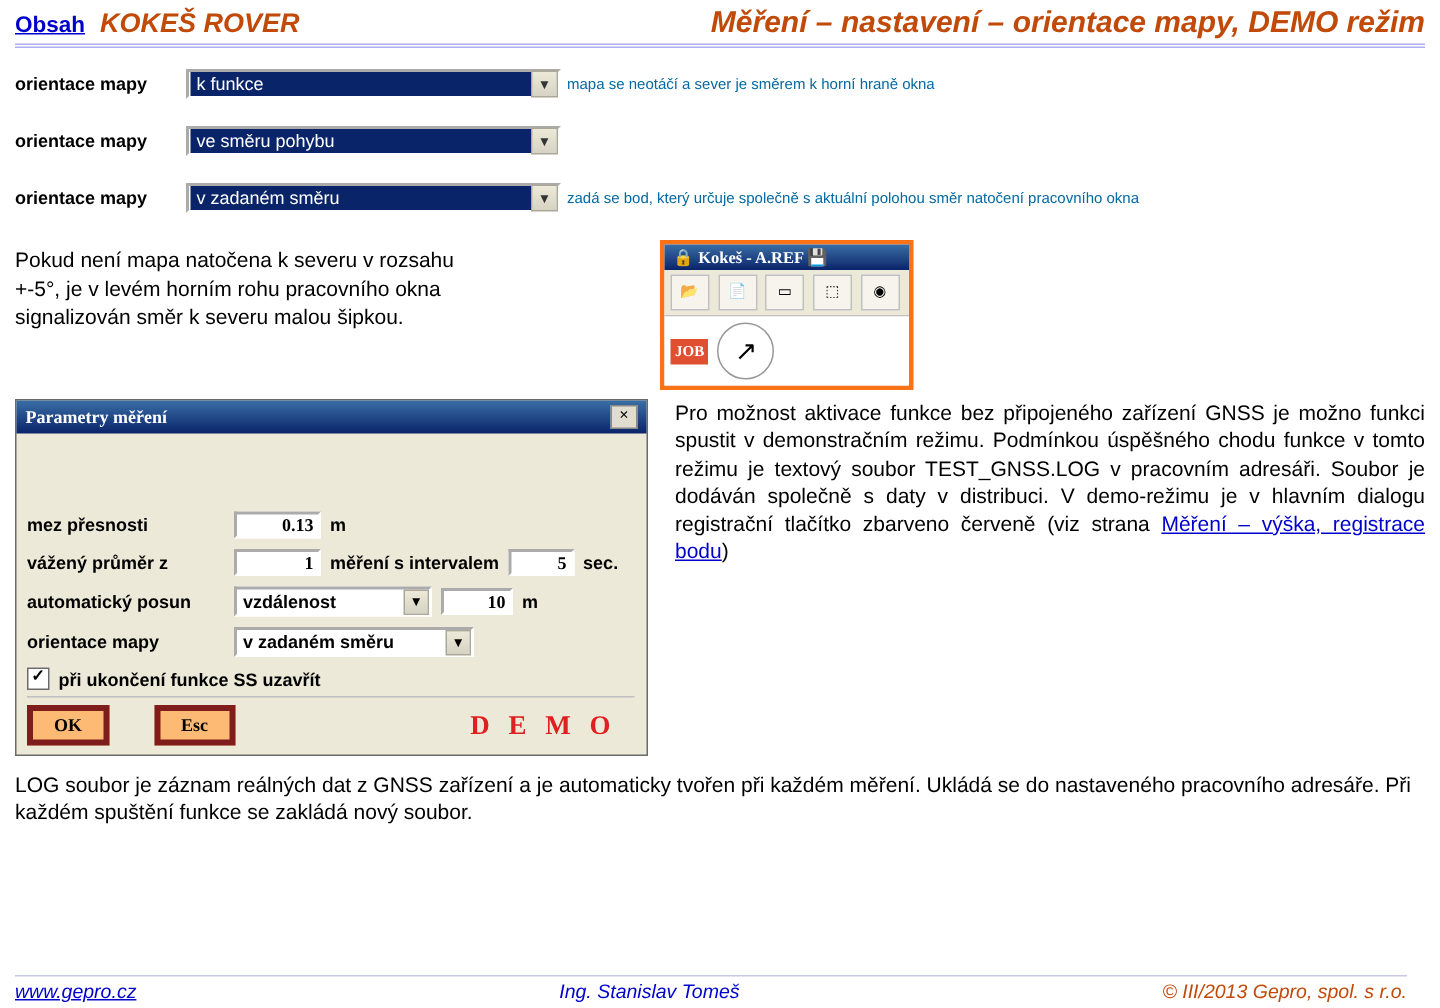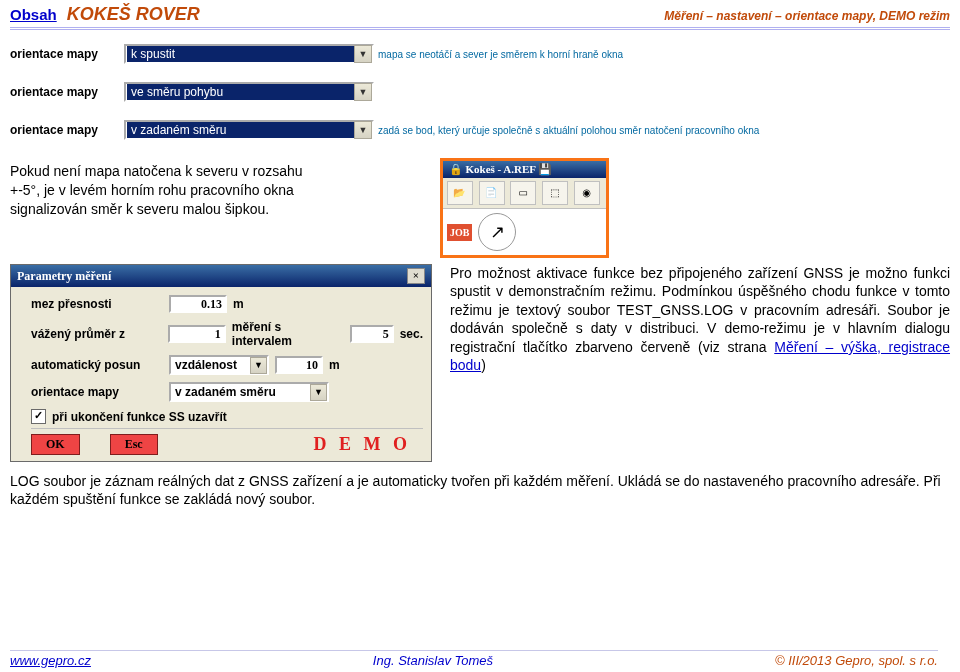--- a/index.html
+++ b/index.html
@@ -31,21 +31,21 @@
   }
   .kokes-title {
     color: #c14a09;
     font-weight: bold;
     font-size: 18px;
     font-style: italic;
   }
   .right-title {
     color: #c14a09;
     font-weight: bold;
-    font-size: 12px;
+    font-size: 20px;
     font-style: italic;
   }
   hr.double {
     border: none;
     border-top: 3px double #b0b0f0;
     margin: 2px 0 14px 0;
   }
 
   .row-combo {
     display: flex;
@@ -181,21 +181,22 @@
   .pm-close {
     width: 16px; height: 14px;
     background: #e0ddd0;
     color: #000;
     font: bold 11px Tahoma;
     text-align: center;
     line-height: 13px;
     border: 1px solid #888;
   }
   .pm-body {
-    padding: 8px 8px 6px 20px;
+    padding: 8px 8px 6px 7px;
+    margin-top: 44px;
   }
   .pm-row {
     display: flex;
     align-items: center;
     margin-bottom: 7px;
     gap: 6px;
   }
   .pm-lbl { width: 132px; font-weight: bold; }
   .pm-inp {
     width: 58px; height: 18px;
@@ -235,22 +236,22 @@
     line-height: 11px;
     text-align: center;
   }
   .pm-buttons {
     display: flex; align-items: center; gap: 30px;
     border-top: 1px solid #c0c0c0;
     padding-top: 5px;
     margin-top: 2px;
   }
   .pm-btn {
-    background: #ef4444;
-    border: 1px solid #7f1d1d;
+    background: #fdba74;
+    border: 4px solid #7f1d1d;
     padding: 2px 14px;
     font: bold 12px Tahoma;
   }
   .demo-text {
     color: #e02020;
     font: bold 18px Tahoma;
     letter-spacing: 4px;
     margin-left: auto;
     padding-right: 12px;
   }
@@ -293,21 +294,21 @@
     <a class="obsah-link">Obsah</a>
     <span class="kokes-title">KOKEŠ ROVER</span>
   </div>
   <span class="right-title">Měření – nastavení – orientace mapy, DEMO režim</span>
 </div>
 <hr class="double">
 
 <div class="row-combo">
   <span class="field-label">orientace mapy</span>
   <div class="win-select">
-    <span class="sel-text">k spustit</span>
+    <span class="sel-text">k funkce</span>
     <span class="sel-arrow">▼</span>
   </div>
   <span class="desc-text">mapa se neotáčí a sever je směrem k horní hraně okna</span>
 </div>
 
 <div class="row-combo">
   <span class="field-label">orientace mapy</span>
   <div class="win-select">
     <span class="sel-text">ve směru pohybu</span>
     <span class="sel-arrow">▼</span>
@@ -355,21 +356,21 @@
       </div>
       <div class="pm-row">
         <span class="pm-lbl">vážený průměr z</span>
         <span class="pm-inp">1</span>
         <span class="pm-unit">měření s intervalem</span>
         <span class="pm-inp" style="width:44px;">5</span>
         <span class="pm-unit">sec.</span>
       </div>
       <div class="pm-row">
         <span class="pm-lbl">automatický posun</span>
-        <span class="pm-sel" style="width:100px;">
+        <span class="pm-sel" style="width:132px;">
           <span class="t">vzdálenost</span>
           <span class="a">▼</span>
         </span>
         <span class="pm-inp" style="width:48px;">10</span>
         <span class="pm-unit">m</span>
       </div>
       <div class="pm-row">
         <span class="pm-lbl">orientace mapy</span>
         <span class="pm-sel" style="width:160px;">
           <span class="t">v zadaném směru</span>

